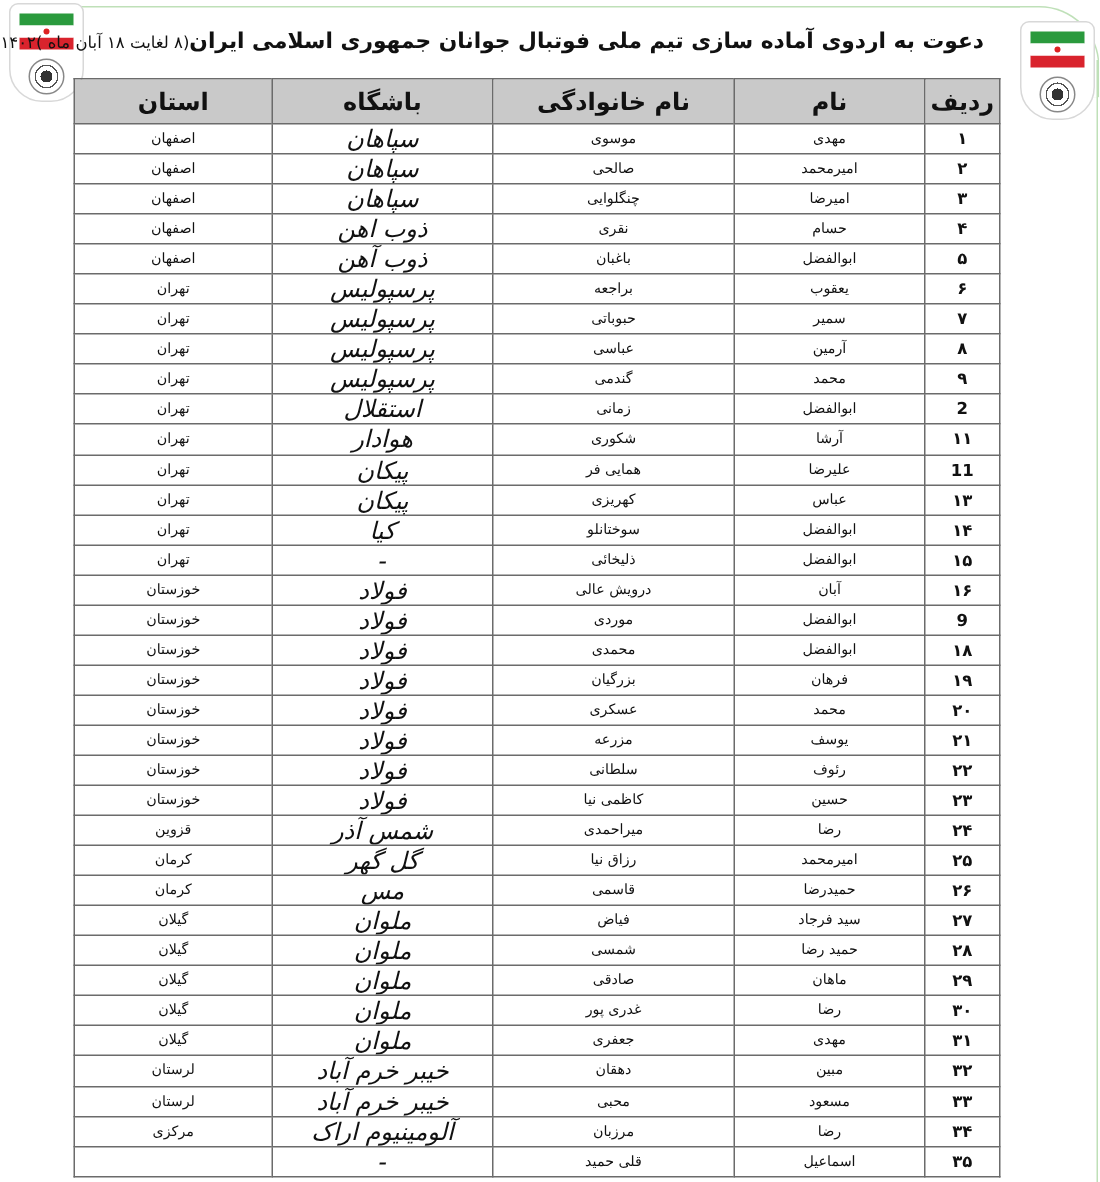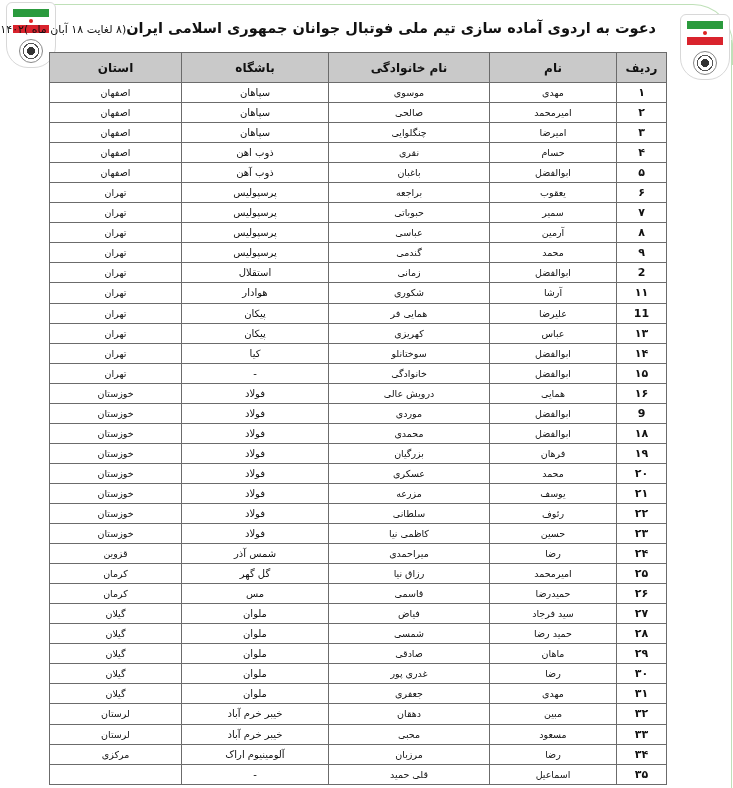--- a/index.html
+++ b/index.html
@@ -22,24 +22,24 @@
                 background: radial-gradient(circle at 50% 50%, #333 0 4px, #fff 4px 7px, #555 7px 8px, #fff 8px); border: 1px solid #888; }
   .logo-left { left: 6px; top: 2px; }
   .logo-right { left: 680px; top: 14px; }
   .title { position: absolute; left: 96px; top: 20px; width: 560px; text-align: left; direction: rtl;
            font-family: "DejaVu Sans", sans-serif; font-size: 14.5px; font-weight: bold; color: #111; white-space: nowrap; }
   .title .dates { font-weight: normal; font-size: 11px; }
   table.roster { position: absolute; left: 49px; top: 52px; width: 617px; border-collapse: collapse;
                  direction: rtl; table-layout: fixed; font-size: 9.5px; }
   table.roster th, table.roster td { border: 1px solid #6b6b6b; text-align: center; padding: 0;
                                      white-space: nowrap; overflow: hidden; }
-  table.roster th { background: #c9c9c9; height: 29px; font-weight: bold; font-size: 12px; }
+  table.roster th { background: #c9c9c9; height: 29px; font-weight: bold; font-size: 16px; }
   table.roster td { height: 19.05px; }
   table.roster td.num { font-weight: bold; font-size: 11px; }
-  table.roster td.club { font-size: 10px; }
+  table.roster td.club { font-size: 16px; font-style: italic; }
   col.c-num { width: 50px; }
   col.c-first { width: 127px; }
   col.c-last { width: 161px; }
   col.c-club { width: 147px; }
   col.c-prov { width: 132px; }
 </style>
 </head>
 <body>
 
 <div class="frame-line frame-top"></div>
@@ -176,27 +176,27 @@
       <tr>
         <td class="num">۱۴</td>
         <td>ابوالفضل</td>
         <td>سوختانلو</td>
         <td class="club">کیا</td>
         <td>تهران</td>
       </tr>
       <tr>
         <td class="num">۱۵</td>
         <td>ابوالفضل</td>
-        <td>خانوادگی</td>
+        <td>ذلیخائی</td>
         <td class="club">-</td>
         <td>تهران</td>
       </tr>
       <tr>
         <td class="num">۱۶</td>
-        <td>همایی</td>
+        <td>آبان</td>
         <td>درویش عالی</td>
         <td class="club">فولاد</td>
         <td>خوزستان</td>
       </tr>
       <tr>
         <td class="num">9</td>
         <td>ابوالفضل</td>
         <td>موردی</td>
         <td class="club">فولاد</td>
         <td>خوزستان</td>

